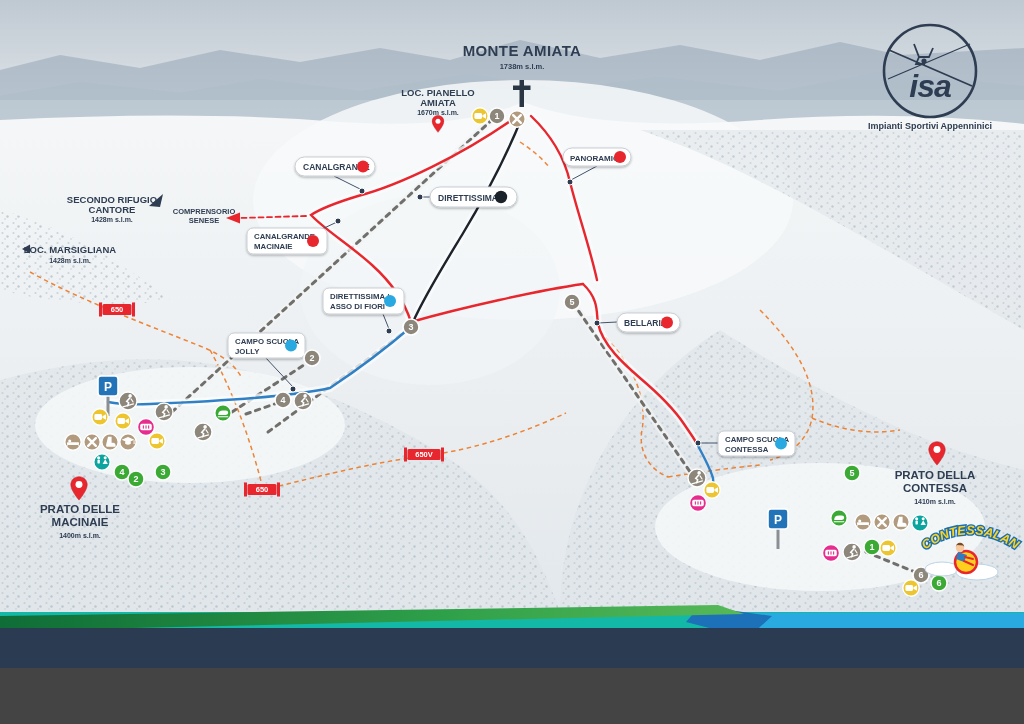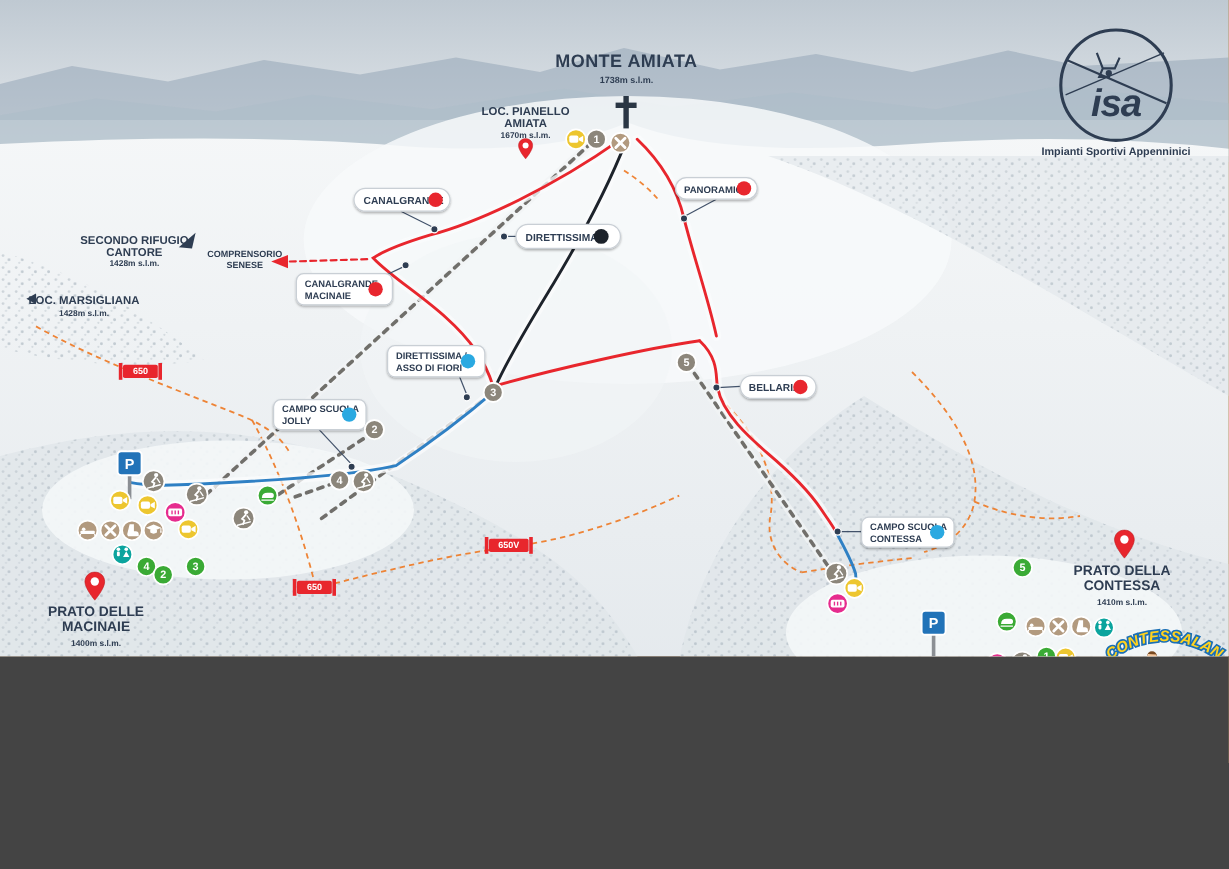--- a/index.html
+++ b/index.html
@@ -2,21 +2,21 @@
 <html style="--navy: #2e3d52; --footerbg: #2b3c52; --red: #e8262d; --black: #1d232b; --pblue: #29a9e1; --tblue: #2f80c4; --green: #3aaa35; --orange: #ee7e2c; --yellow: #edc62f; --magenta: #e62c8e; --teal: #0ba49e; --tan: #b29a7f; --liftgray: #8c867b; --lgray: #8f9296; --park: #2273b8; --stripeblue: #29abe2;"><head>
 <meta charset="utf-8">
 <style>
   :root{
     --navy:#2e3d52; --footerbg:#2b3c52; --red:#e8262d; --black:#1d232b;
     --pblue:#29a9e1; --tblue:#2f80c4; --green:#3aaa35; --orange:#ee7e2c;
     --yellow:#edc62f; --magenta:#e62c8e; --teal:#0ba49e; --tan:#b29a7f;
     --liftgray:#8c867b; --lgray:#8f9296; --park:#2273b8; --stripeblue:#29abe2;
   }
   html,body{margin:0;padding:0;background:#444;}
-  .stage{position:relative;width:1024px;height:547px;overflow:hidden;background:#fdba74;
+  .stage{position:relative;width:1024px;height:668px;overflow:hidden;background:#14b8a6;
          font-family:"Liberation Sans",sans-serif;}
   svg text{font-family:"Liberation Sans",sans-serif;}
   .map-svg{position:absolute;left:0;top:0;}
   .t-navy{fill:var(--navy);}
   .f-red{fill:var(--red);} .f-black{fill:var(--black);} .f-pblue{fill:var(--pblue);}
   .f-green{fill:var(--green);} .f-yellow{fill:var(--yellow);} .f-magenta{fill:var(--magenta);}
   .f-teal{fill:var(--teal);} .f-tan{fill:var(--tan);} .f-lift{fill:var(--liftgray);}
   .pill-rect{fill:#fff;stroke:#c9cfd5;stroke-width:1;}
   .pill-txt{fill:var(--navy);font-weight:bold;}
   .conn{stroke:#42526a;stroke-width:1;fill:none;}

